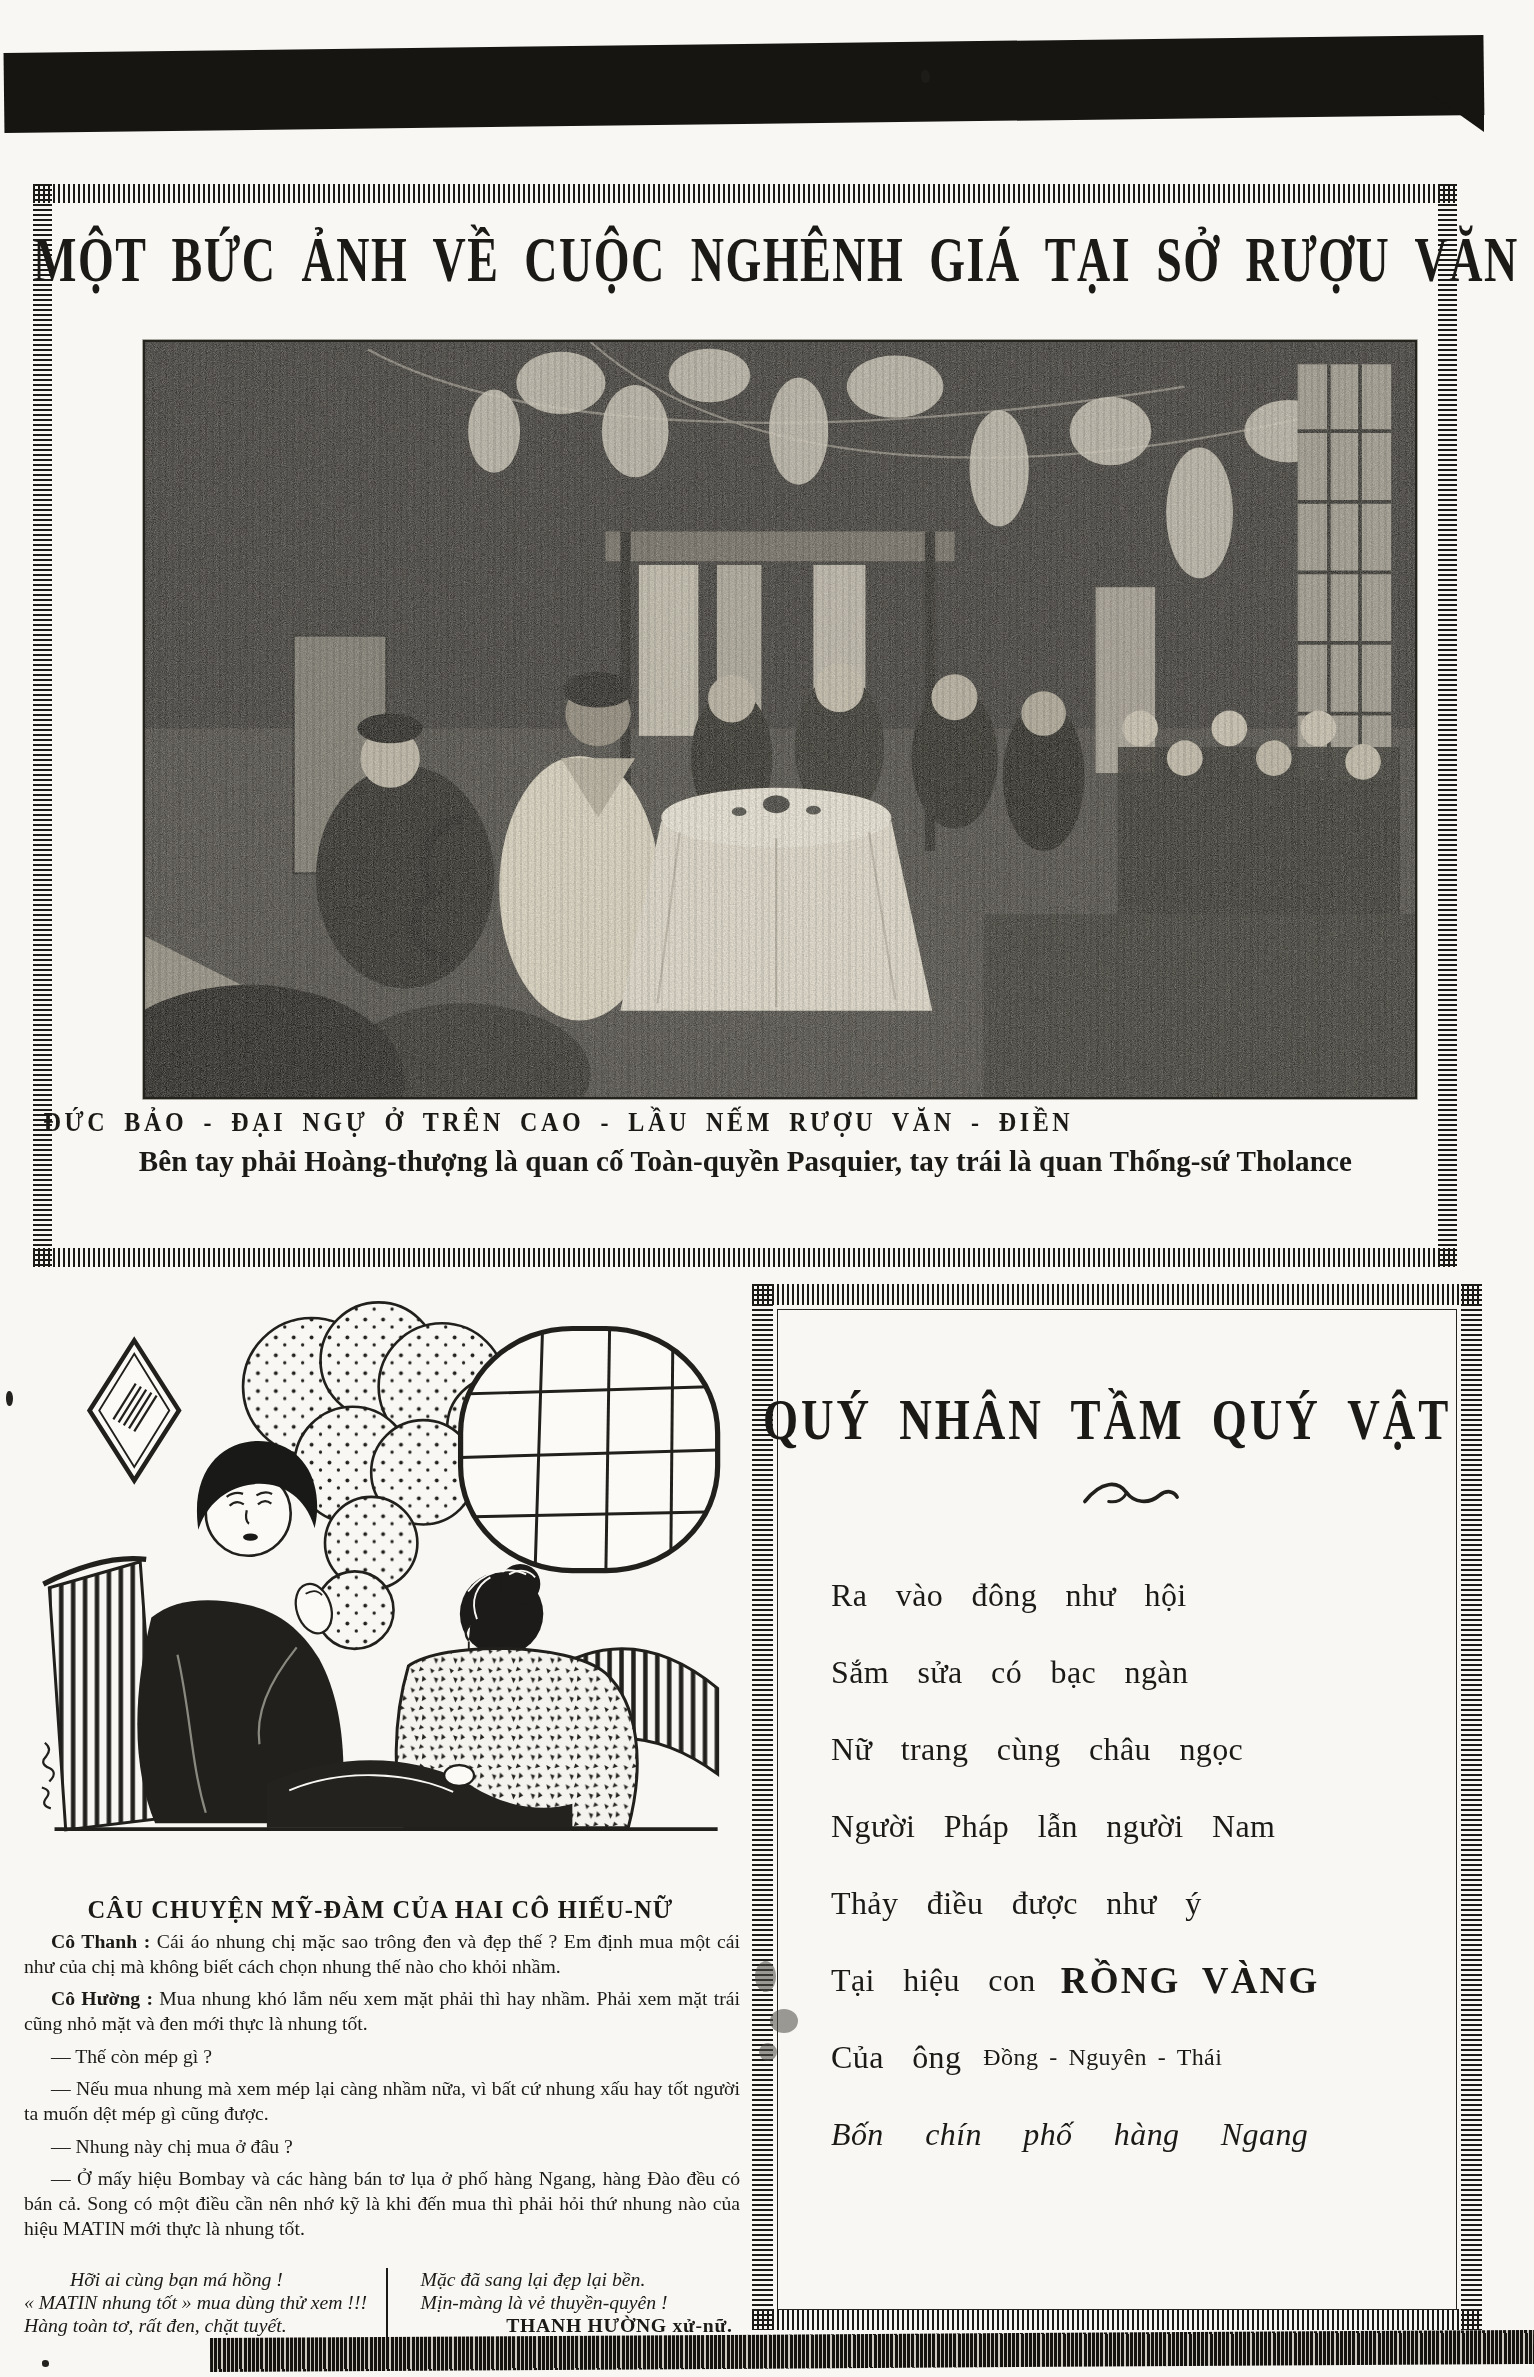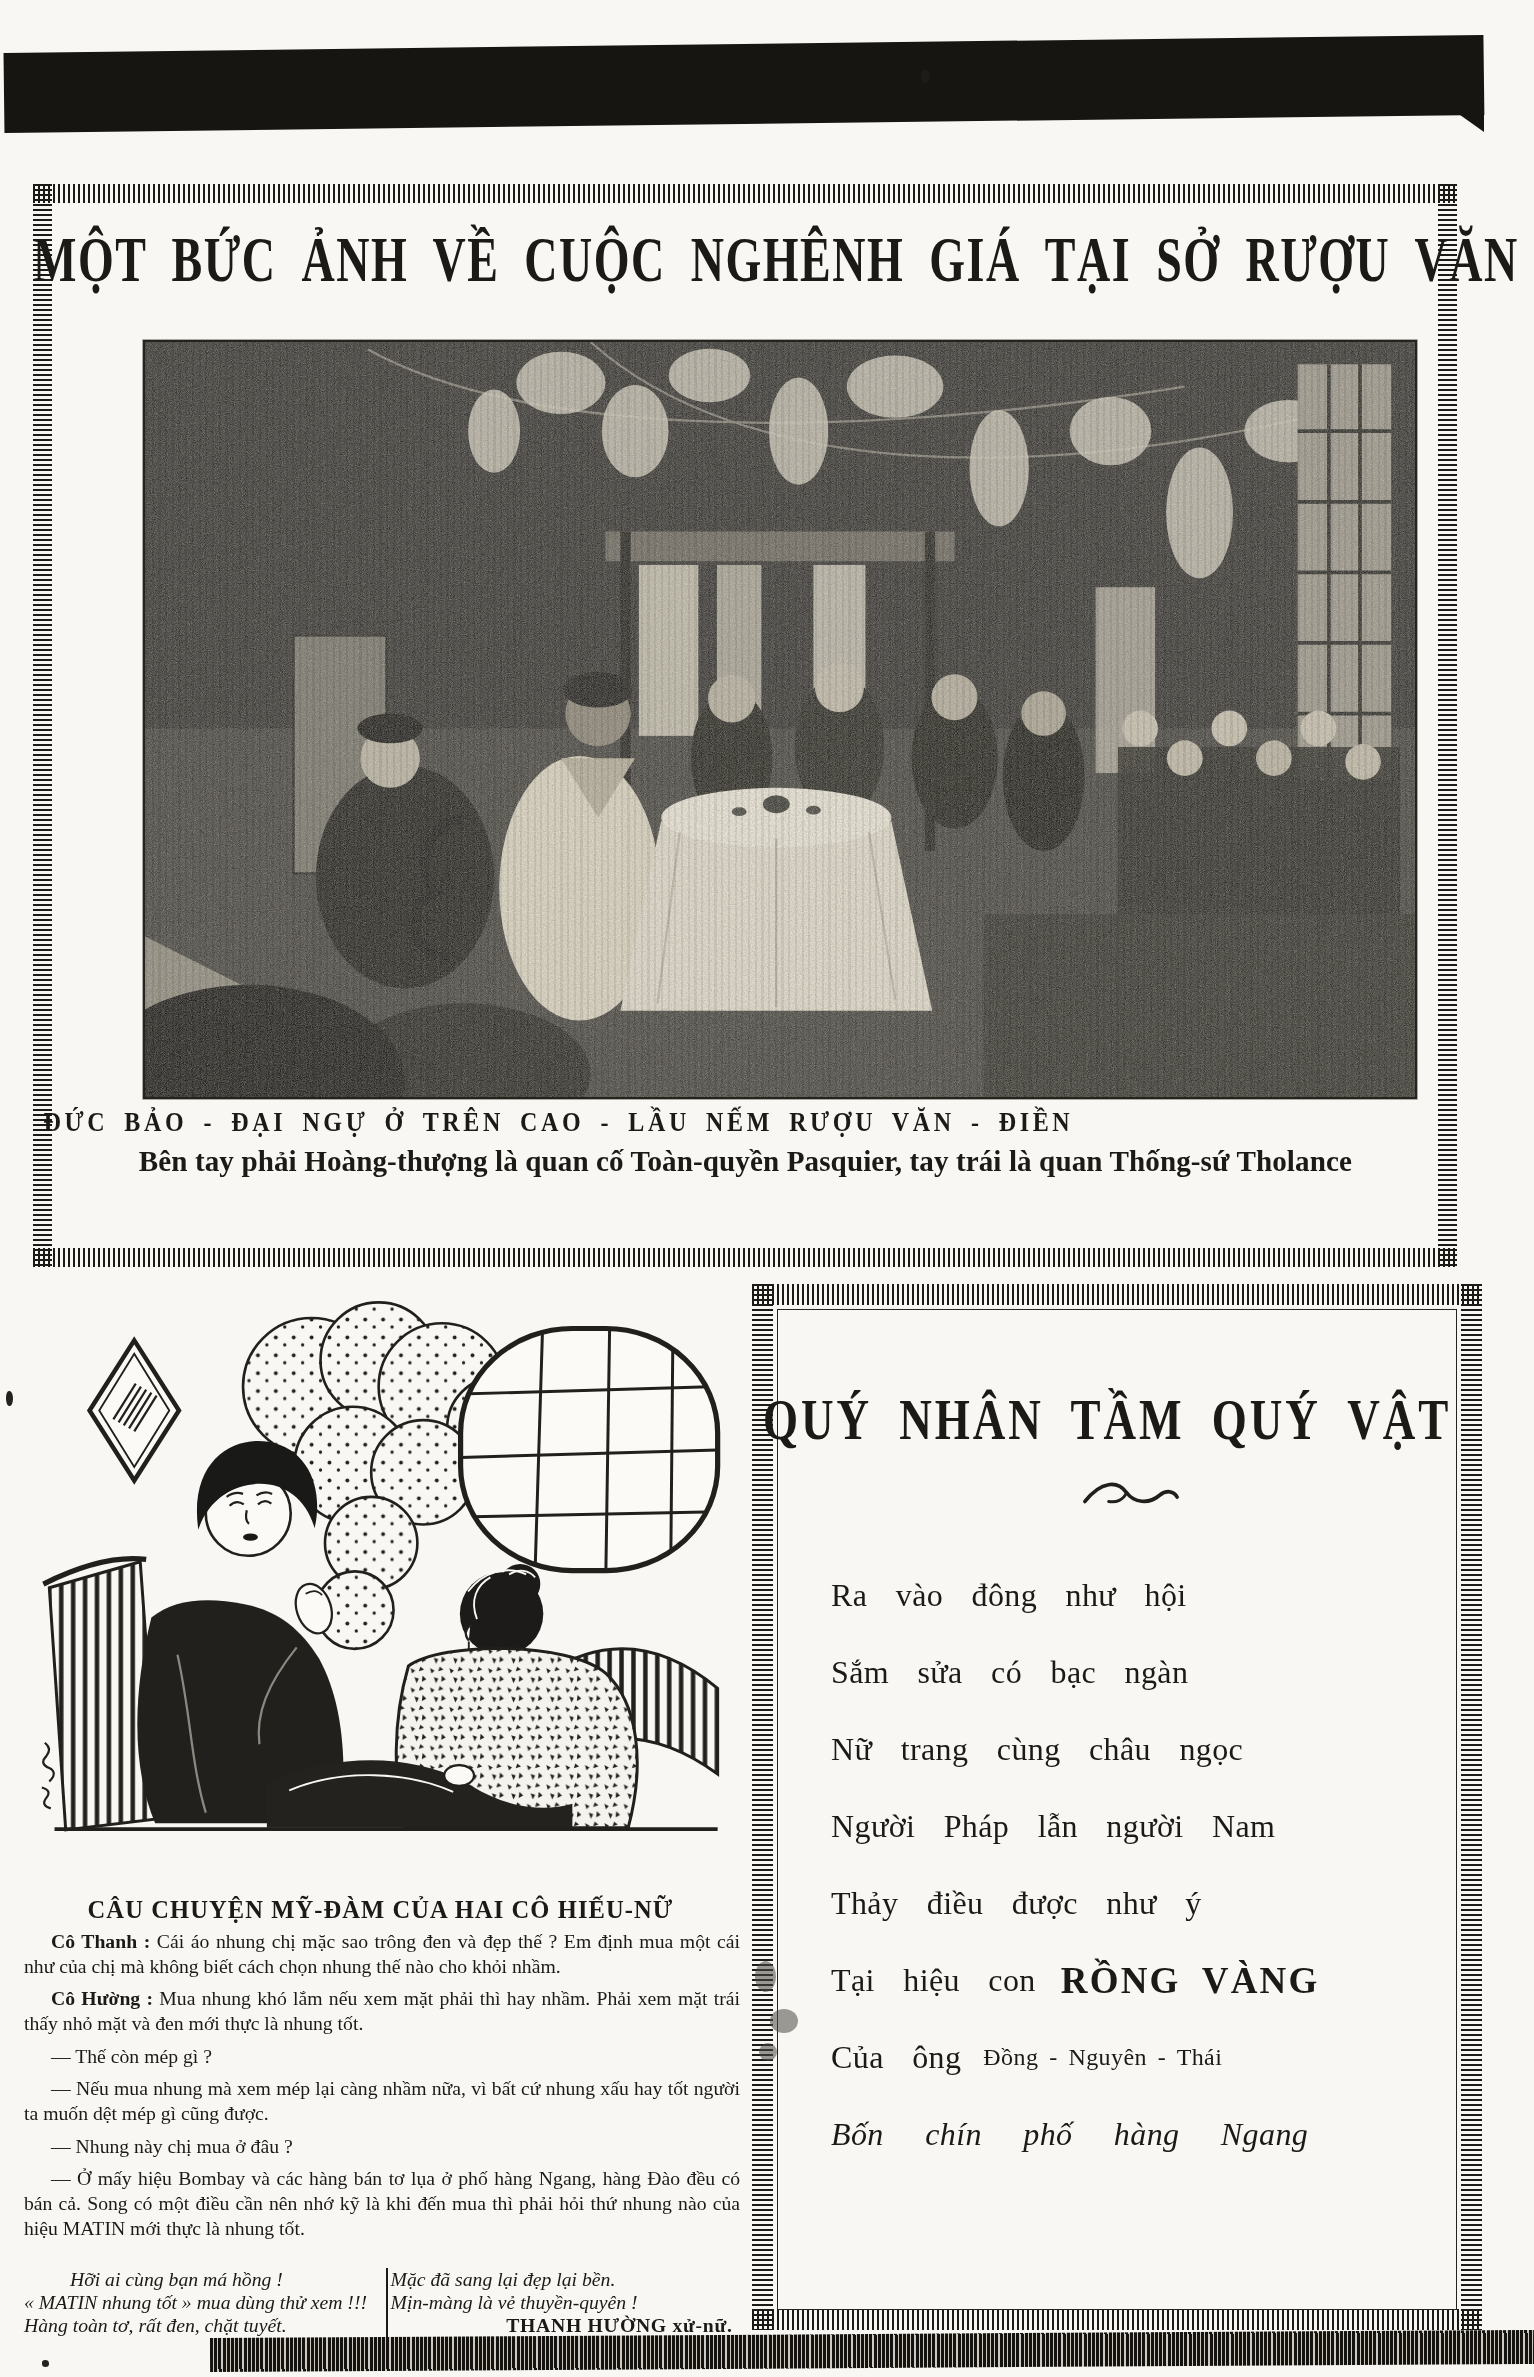--- a/index.html
+++ b/index.html
@@ -77,21 +77,21 @@
   }
   .dialogue p{margin:0 0 7.4px 0;text-indent:27px;}
   .dialogue .speaker{font-weight:700;}
   .closing-verse{
     position:absolute;left:24px;top:2268px;width:716px;height:71px;
     display:flex;font-size:19.7px;line-height:23px;
   }
   .verse-left{width:50.5%;font-style:italic;}
   .verse-left div:first-child{padding-left:46px;}
   .verse-right{
-    width:49.5%;padding-left:3px;box-sizing:border-box;
+    width:49.5%;padding-left:33px;box-sizing:border-box;
     border-left:2.2px solid var(--ink);font-style:italic;
   }
   .verse-signature{
     font-style:normal;font-weight:700;text-align:right;letter-spacing:0.7px;padding-right:7.4px;
   }
   
   .ad-inner{
     position:absolute;left:777px;top:1309px;width:678px;height:999px;
     border:1.5px solid #24231e;background:var(--paper);
   }
@@ -372,21 +372,21 @@
         <path d="M32,598 q10,8 2,18 q-10,10 4,16 q12,6 0,18"></path>
         <path d="M28,658 q14,4 6,14 q-8,10 6,14"></path>
       </g>
     </svg>
   </div>
 
   <div class="story-title">CÂU CHUYỆN MỸ-ĐÀM CỦA HAI CÔ HIẾU-NỮ</div>
 
   <div class="dialogue">
     <p><span class="speaker">Cô Thanh :</span><span> Cái áo nhung chị mặc sao trông đen và đẹp thế ? Em định mua một cái như của chị mà không biết cách chọn nhung thế nào cho khỏi nhầm.</span></p>
-    <p><span class="speaker">Cô Hường :</span><span> Mua nhung khó lắm nếu xem mặt phải thì hay nhầm. Phải xem mặt trái thấy nhỏ mặt và đen mới thực là nhung tốt.</span></p>
+    <p><span class="speaker">Cô Hường :</span><span> Mua nhung khó lắm nếu xem mặt phải thì hay nhầm. Phải xem mặt trái cũng nhỏ mặt và đen mới thực là nhung tốt.</span></p>
     <p>— Thế còn mép gì ?</p>
     <p>— Nếu mua nhung mà xem mép lại càng nhầm nữa, vì bất cứ nhung xấu hay tốt người ta muốn dệt mép gì cũng được.</p>
     <p>— Nhung này chị mua ở đâu ?</p>
     <p>— Ở mấy hiệu Bombay và các hàng bán tơ lụa ở phố hàng Ngang, hàng Đào đều có bán cả. Song có một điều cần nên nhớ kỹ là khi đến mua thì phải hỏi thứ nhung nào của hiệu MATIN mới thực là nhung tốt.</p>
   </div>
 
   <div class="closing-verse">
     <div class="verse-left">
       <div>Hỡi ai cùng bạn má hồng !</div>
       <div>« MATIN nhung tốt » mua dùng thử xem !!!</div>

